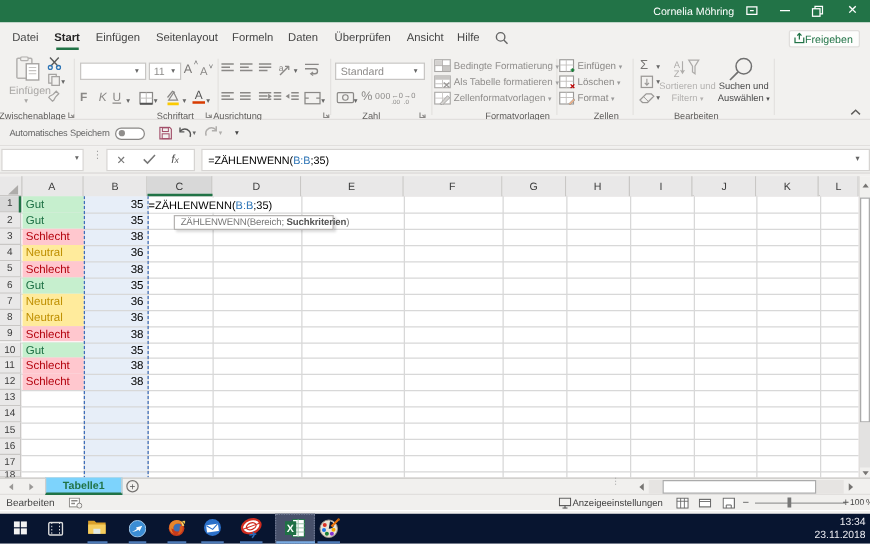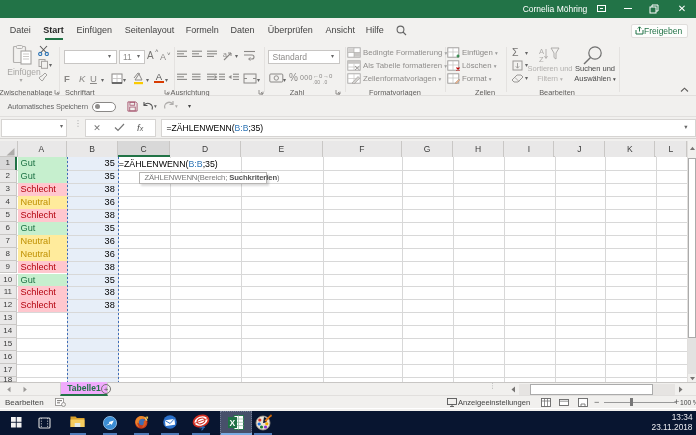--- a/index.html
+++ b/index.html
@@ -40,24 +40,24 @@
 <div class="abs" style="left:644px;top:24.5px;width:44px;height:13px;font-size:8.5px;color:#217346;line-height:13px;">Freigeben</div>
 <div class="abs" style="left:0;top:44px;width:696px;height:52px;background:#F2F1EF;border-bottom:1px solid #E1DFDD;"></div>
 <div class="abs" style="left:58.6px;top:47px;width:1px;height:45px;background:#E4E2E0;"></div>
 <div class="abs" style="left:174px;top:47px;width:1px;height:45px;background:#E4E2E0;"></div>
 <div class="abs" style="left:264px;top:47px;width:1px;height:45px;background:#E4E2E0;"></div>
 <div class="abs" style="left:345px;top:47px;width:1px;height:45px;background:#E4E2E0;"></div>
 <div class="abs" style="left:444.5px;top:47px;width:1px;height:45px;background:#E4E2E0;"></div>
 <div class="abs" style="left:505.7px;top:47px;width:1px;height:45px;background:#E4E2E0;"></div>
 <div class="abs" style="left:619px;top:47px;width:1px;height:45px;background:#E4E2E0;"></div>
 <div class="abs" style="left:-19px;top:87.8px;width:90px;height:10px;font-size:7.4px;color:#5f5d5b;line-height:10px;text-align:center;">Zwischenablage</div>
-<div class="abs" style="left:65px;top:87.8px;width:90px;height:10px;font-size:7.4px;color:#5f5d5b;line-height:10px;text-align:left;">Schriftart</div>
+<div class="abs" style="left:65px;top:87.8px;width:90px;height:10px;font-size:7.4px;color:#5f5d5b;line-height:10px;text-align:right;">Schriftart</div>
 <div class="abs" style="left:170.5px;top:87.8px;width:90px;height:10px;font-size:7.4px;color:#5f5d5b;line-height:10px;text-align:left;">Ausrichtung</div>
 <div class="abs" style="left:252px;top:87.8px;width:90px;height:10px;font-size:7.4px;color:#5f5d5b;line-height:10px;text-align:center;">Zahl</div>
-<div class="abs" style="left:350px;top:87.8px;width:90px;height:10px;font-size:7.4px;color:#5f5d5b;line-height:10px;text-align:center;">Formatvorlagen</div>
+<div class="abs" style="left:350px;top:87.8px;width:90px;height:10px;font-size:7.4px;color:#5f5d5b;line-height:10px;text-align:right;">Formatvorlagen</div>
 <div class="abs" style="left:440px;top:87.8px;width:90px;height:10px;font-size:7.4px;color:#5f5d5b;line-height:10px;text-align:center;">Zellen</div>
 <div class="abs" style="left:512px;top:87.8px;width:90px;height:10px;font-size:7.4px;color:#5f5d5b;line-height:10px;text-align:center;">Bearbeiten</div>
 <svg class="abs" style="left:53.5px;top:88.5px" width="6" height="6" viewBox="0 0 6 6">
       <path d="M1 1 L1 5 L5 5 M5 2.6 L5 5 L2.6 5" fill="none" stroke="#8a8886" stroke-width="0.9"></path>
       <path d="M3 3 L5 5" stroke="#8a8886" stroke-width="0.9"></path>
     </svg>
 <svg class="abs" style="left:164px;top:88.5px" width="6" height="6" viewBox="0 0 6 6">
       <path d="M1 1 L1 5 L5 5 M5 2.6 L5 5 L2.6 5" fill="none" stroke="#8a8886" stroke-width="0.9"></path>
       <path d="M3 3 L5 5" stroke="#8a8886" stroke-width="0.9"></path>
     </svg>
@@ -409,21 +409,21 @@
 <svg class="abs" style="left:688.5px;top:374.5px" width="7" height="7" viewBox="0 0 7 7">
       <path d="M1 2 L3.5 5.2 L6 2 Z" fill="#767472"></path>
     </svg>
 <div class="abs" style="left:0;top:382px;width:696px;height:13.8px;background:#F1F0EE;border-top:1px solid #C8C6C4;border-bottom:1px solid #E1DFDD;"></div>
 <svg class="abs" style="left:4px;top:383.5px" width="10" height="11" viewBox="0 0 10 11">
       <path d="M6.5 2.8 L3.2 5.5 L6.5 8.2 Z" fill="#9a9896"></path>
     </svg>
 <svg class="abs" style="left:20px;top:383.5px" width="10" height="11" viewBox="0 0 10 11">
       <path d="M3.5 2.8 L6.8 5.5 L3.5 8.2 Z" fill="#9a9896"></path>
     </svg>
-<div class="abs" style="left:60px;top:382px;width:48px;height:13.8px;background:#f0abfc;border-left:1px solid #D0CECC;border-right:1px solid #D0CECC;border-bottom:2px solid #217346;font-size:8.5px;font-weight:bold;color:#217346;line-height:12px;text-align:center;">Tabelle1</div>
+<div class="abs" style="left:36px;top:382px;width:62px;height:13.8px;background:#7dd3fc;border-left:1px solid #D0CECC;border-right:1px solid #D0CECC;border-bottom:2px solid #217346;font-size:8.5px;font-weight:bold;color:#217346;line-height:12px;text-align:center;">Tabelle1</div>
 <div class="abs" style="left:101px;top:383.5px;width:10px;height:10px;border:1px solid #767472;border-radius:50%;font-size:8px;color:#555;line-height:9px;text-align:center;">+</div>
 <div class="abs" style="left:489px;top:384px;width:3px;height:10px;color:#a0a0a0;font-size:7px;line-height:4px;">⋮</div>
 <svg class="abs" style="left:508px;top:383.5px" width="11" height="11" viewBox="0 0 11 11">
       <path d="M7 2.5 L3.5 5.5 L7 8.5 Z" fill="#767472"></path>
     </svg>
 <div class="abs" style="left:519px;top:383.5px;width:156px;height:11px;background:#E6E4E2;"></div>
 <div class="abs" style="left:530px;top:383.5px;width:123px;height:11px;background:#fff;border:1px solid #ABABAB;"></div>
 <svg class="abs" style="left:675px;top:383.5px" width="11" height="11" viewBox="0 0 11 11">
       <path d="M4 2.5 L7.5 5.5 L4 8.5 Z" fill="#767472"></path>
     </svg>

